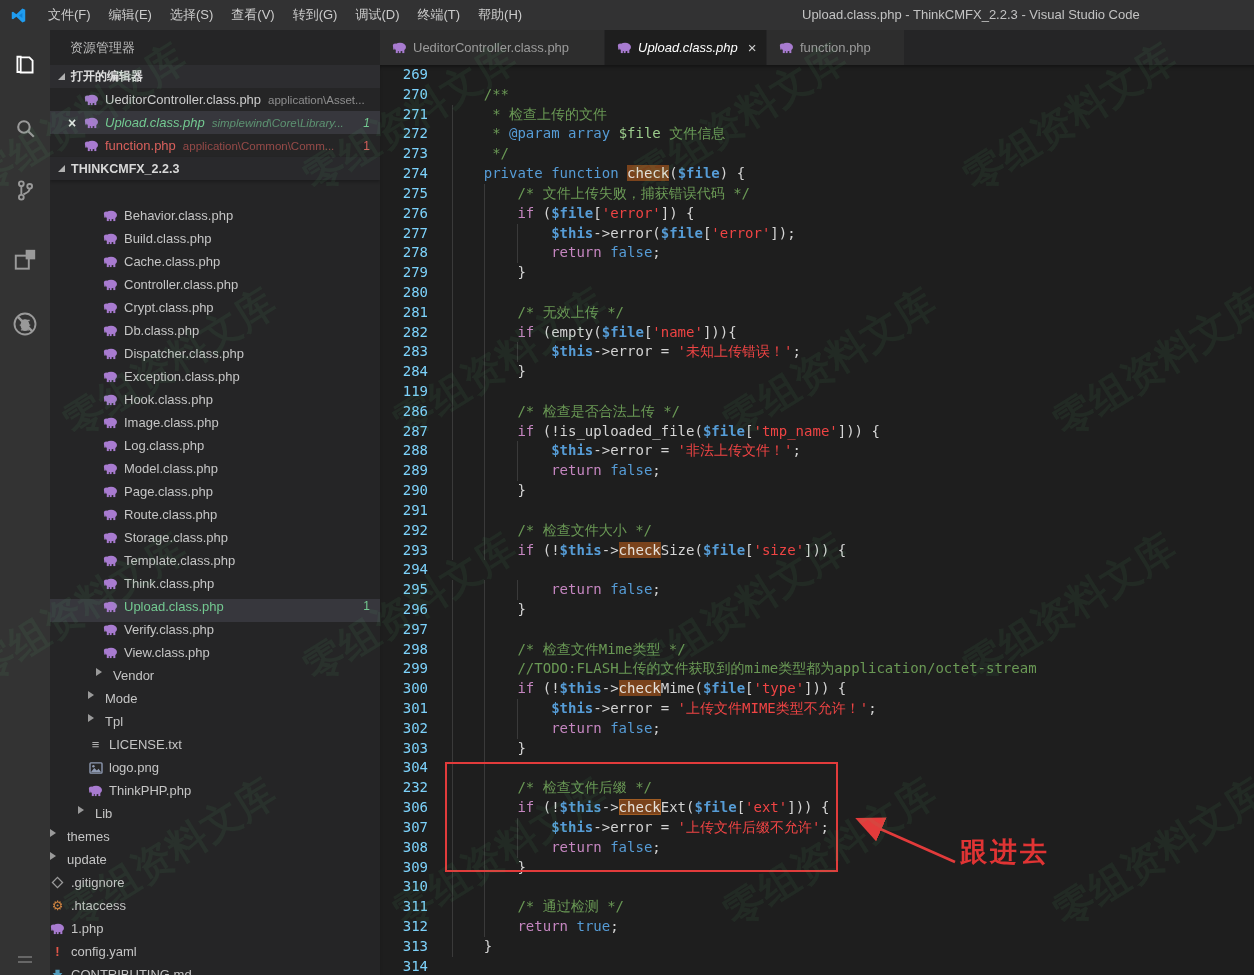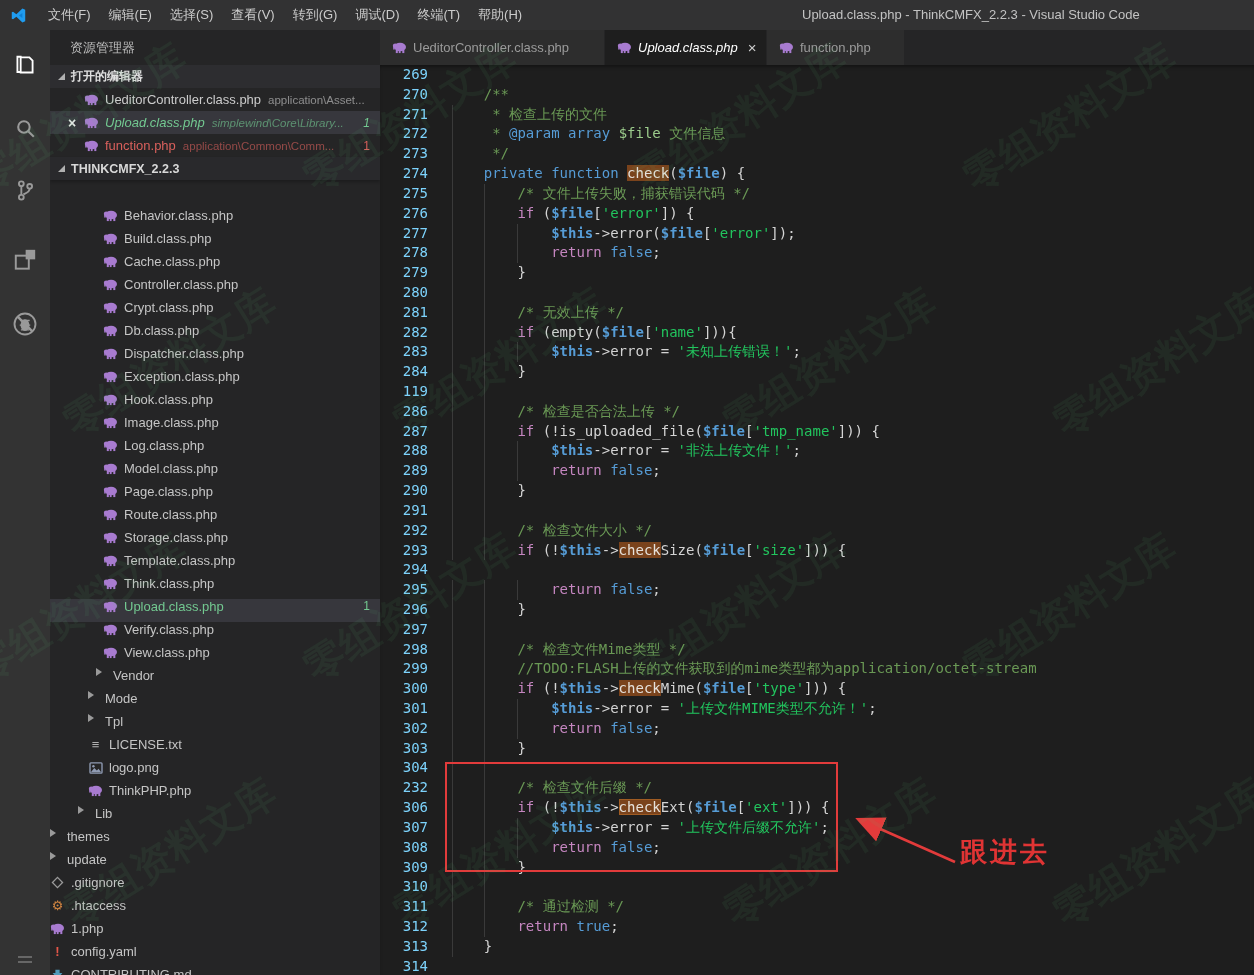--- a/index.html
+++ b/index.html
@@ -59,21 +59,21 @@
   .tab .fi { margin-right:6px; }
   .tab.active { background:#1e1e1e; color:#ffffff; font-style:italic; }
   .tab-close { margin-left:10px; color:#d0d0d0; font-size:15px; font-style:normal; }
   .editor { position:absolute; left:380px; top:65px; width:874px; height:910px; background:#1e1e1e;
     z-index:10; overflow:hidden; box-shadow:inset 0 3px 4px -2px rgba(0,0,0,0.5); }
   .line { height:19.82px; display:flex; font:14px/19.82px "DejaVu Sans Mono", monospace; }
   .ln { width:70px; padding-right:22px; text-align:right; color:#7dd3fc; flex:0 0 auto; }
   .lc { white-space:pre; position:relative; color:#d4d4d4; }
   .guide { position:absolute; top:0; width:1px; height:19.82px; background:#3a3a3a; }
   .tk-p { color:#d4d4d4; } .tk-c { color:#6a9955; } .tk-k { color:#569cd6; }
-  .tk-ctl { color:#c586c0; } .tk-s { color:#22c55e; }
+  .tk-ctl { color:#c586c0; } .tk-s { color:#ef4444; }
   .tk-v { color:#569cd6; font-weight:bold; }
   .tk-dt { color:#569cd6; } .tk-dv { color:#9ccc8c; }
   .tk-hl { background:#7a431c; color:#e6e2dc; }
   .tk-hlb { background:#7a431c; color:#e6e2dc; box-shadow:inset 0 0 0 1px #a05c23; }
 
   
   .anno-box { position:absolute; left:445px; top:762px; width:393px; height:110px;
     border:2px solid #e23b3b; z-index:50; }
   .anno-arrow { position:absolute; left:840px; top:800px; z-index:50; }
   .anno-label { position:absolute; left:960px; top:834px; z-index:50; color:#e03434;

